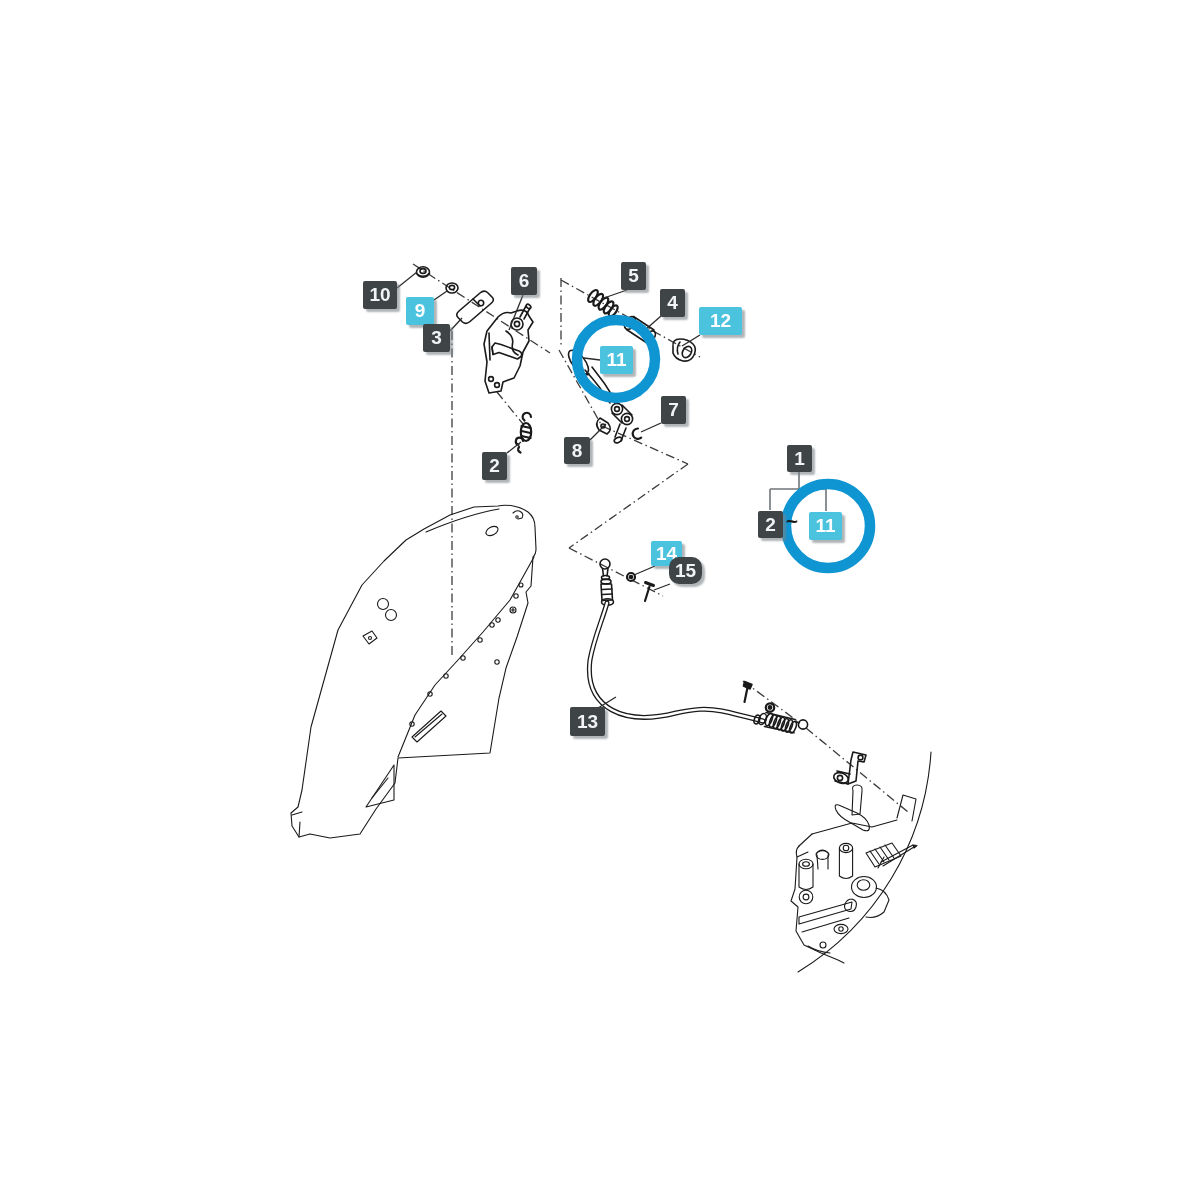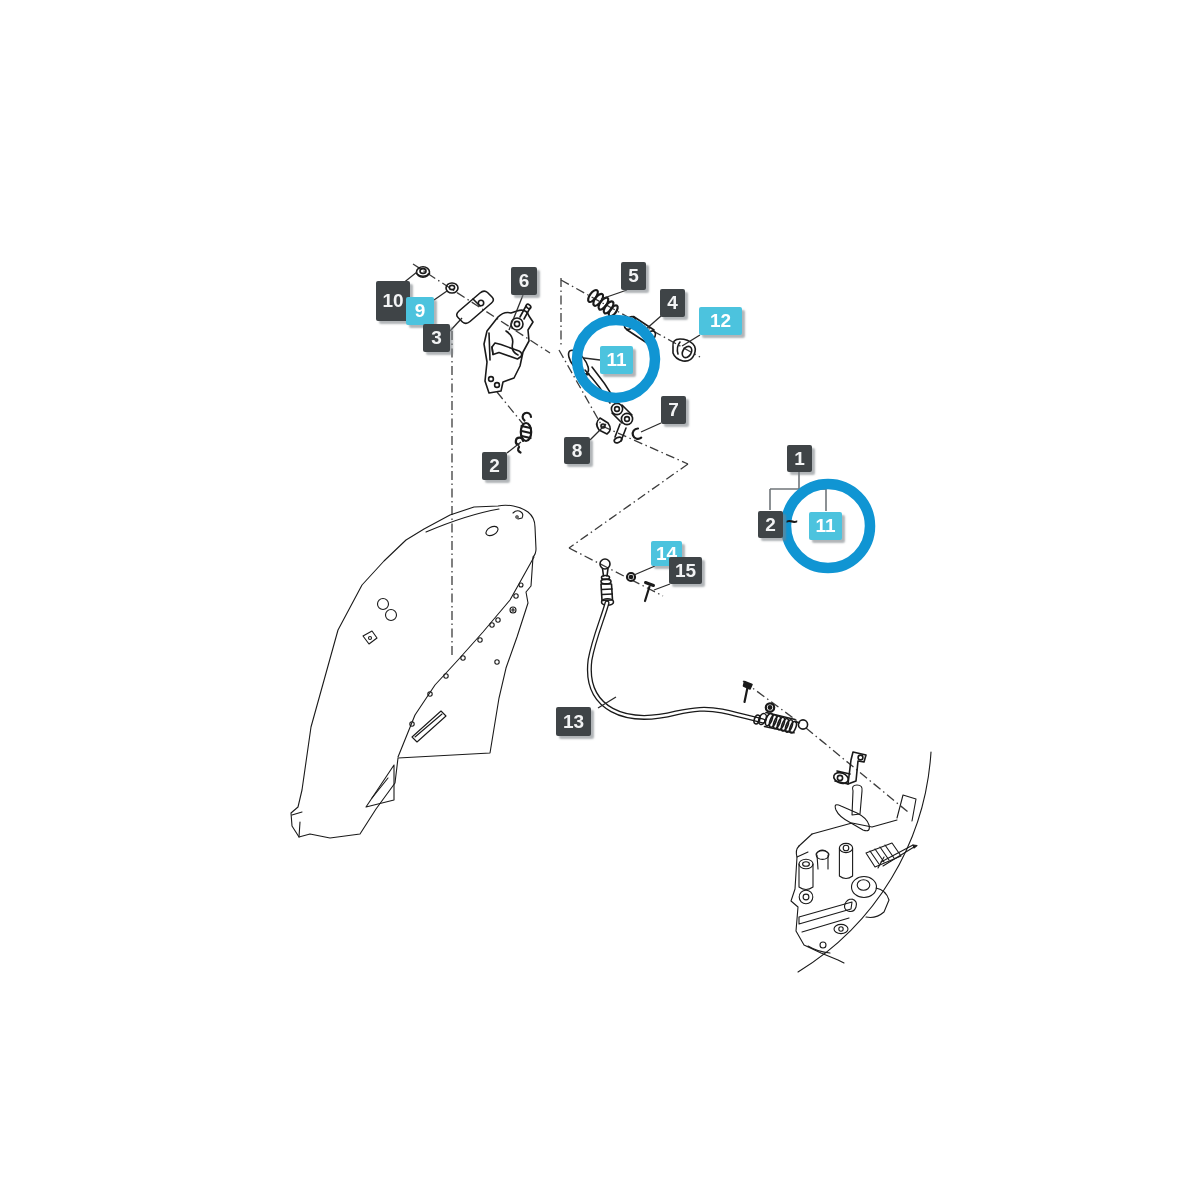--- a/index.html
+++ b/index.html
@@ -242,32 +242,32 @@
     <path class="tree" d="M799,472 L799,489 M770,489 L826,489 M770,489 L770,510 M826,489 L826,511"></path>
   </g>
 
   <g>
     <circle class="hl" cx="616" cy="359" r="39" stroke="#1095d3" stroke-width="10.5"></circle>
     <circle class="hl" cx="828" cy="526" r="42" stroke="#1095d3" stroke-width="10.5"></circle>
   </g>
 </svg>
 
 <div id="label-layer">
-      <div class="plabel dark" style="left: 376px; top: 281px; width: 34px; height: 40px;">10</div>
+      <div class="plabel dark" style="left: 363px; top: 281px; width: 34px; height: 28px;">10</div>
       <div class="plabel cyan" style="left: 406px; top: 297px; width: 28px; height: 28px;">9</div>
       <div class="plabel dark" style="left: 423px; top: 324px; width: 27px; height: 28px;">3</div>
       <div class="plabel dark" style="left: 511px; top: 267px; width: 26px; height: 28px;">6</div>
       <div class="plabel dark" style="left: 621px; top: 262px; width: 25px; height: 28px;">5</div>
       <div class="plabel dark" style="left: 660px; top: 289px; width: 25px; height: 28px;">4</div>
       <div class="plabel cyan" style="left: 699px; top: 307px; width: 43px; height: 28px;">12</div>
       <div class="plabel cyan" style="left: 600px; top: 346px; width: 33px; height: 28px;">11</div>
       <div class="plabel dark" style="left: 661px; top: 396px; width: 25px; height: 28px;">7</div>
       <div class="plabel dark" style="left: 564px; top: 437px; width: 26px; height: 27px;">8</div>
       <div class="plabel dark" style="left: 482px; top: 452px; width: 25px; height: 28px;">2</div>
       <div class="plabel dark" style="left: 787px; top: 445px; width: 25px; height: 27px;">1</div>
       <div class="plabel dark" style="left: 758px; top: 511px; width: 25px; height: 27px;">2</div>
       <div class="plabel cyan" style="left: 809px; top: 512px; width: 33px; height: 28px;">11</div>
       <div class="plabel cyan" style="left: 651px; top: 541px; width: 31px; height: 25px;">14</div>
-      <div class="plabel dark" style="left: 669px; top: 557px; width: 33px; height: 27px;">15</div>
-      <div class="plabel dark" style="left: 556px; top: 707px; width: 35px; height: 29px;">13</div>
+      <div class="plabel dark" style="left: 669px; top: 557px; width: 33px; height: 27px; border-radius: 10px;">15</div>
+      <div class="plabel dark" style="left: 570px; top: 707px; width: 35px; height: 29px;">13</div>
       <div class="plabel mark" style="left: 784px; top: 510px; width: 16px; height: 22px;">~</div>
     </div>
 </div>
 
 </body></html>

